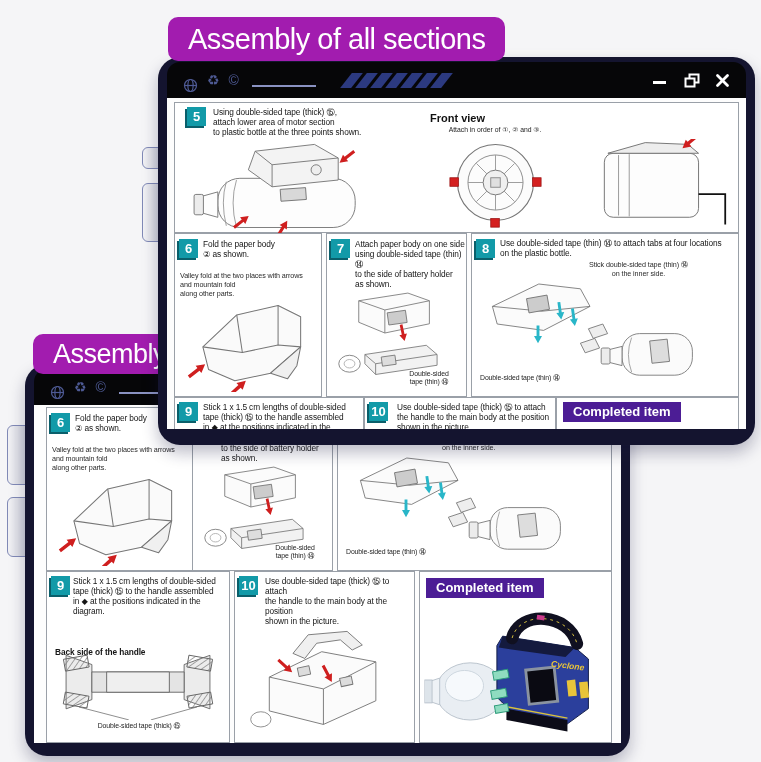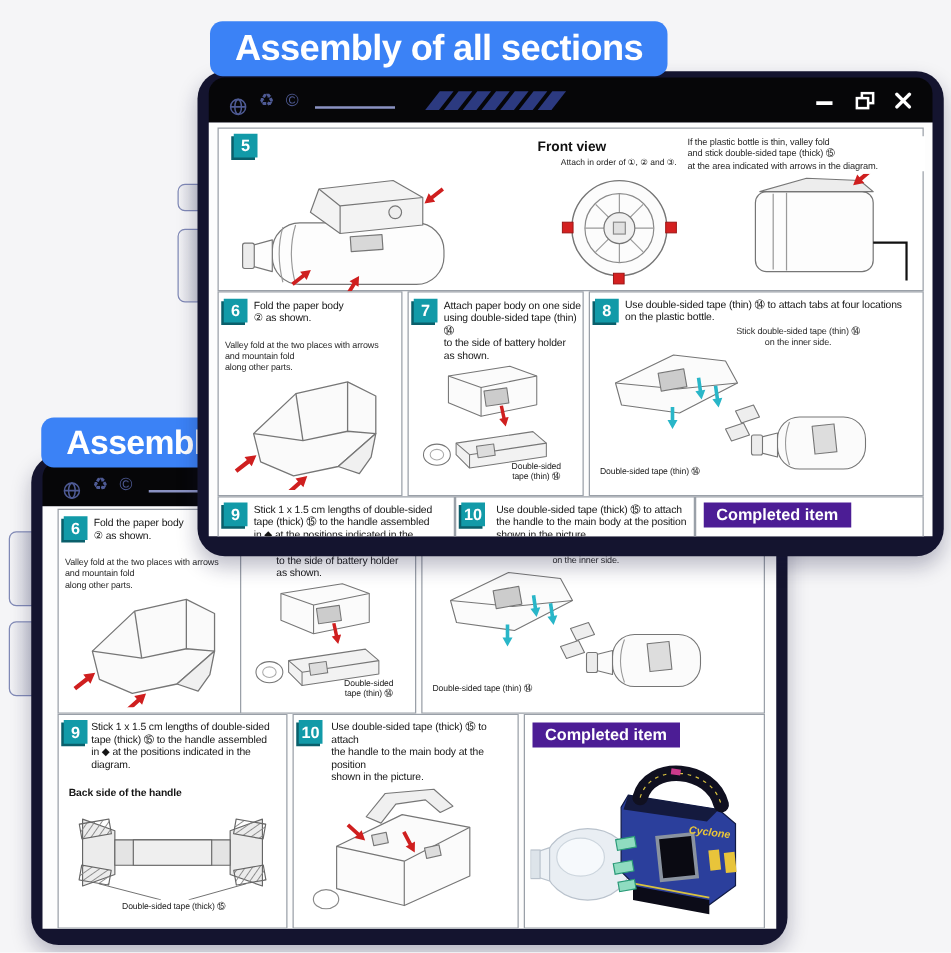--- a/index.html
+++ b/index.html
@@ -2,21 +2,21 @@
 <html><head>
 <meta charset="utf-8">
 <style>
   html,body{margin:0;padding:0;}
   body{font-family:"Liberation Sans",sans-serif;}
   #stage{position:relative;width:761px;height:762px;background:#f5f5f7;overflow:hidden;}
 
   .win{position:absolute;background:#14142f;border-radius:22px;box-shadow:0 8px 16px rgba(20,20,60,.28);}
   .chrome{position:absolute;left:9px;right:9px;top:5px;height:36px;background:#060608;border-radius:13px 13px 0 0;display:flex;align-items:center;padding:0 16px;box-sizing:border-box;}
   .content{position:absolute;left:9px;right:9px;top:41px;background:#fdfdfd;overflow:hidden;}
-  .plate{position:absolute;background:#3b82f6;border-radius:10px;color:#fff;font-weight:bold;white-space:nowrap;letter-spacing:-.5px;z-index:5;}
+  .plate{position:absolute;background:#a21caf;border-radius:10px;color:#fff;font-weight:normal;white-space:nowrap;letter-spacing:-.5px;z-index:5;}
 
   .ci{color:#4e5a94;font-size:14px;line-height:36px;margin-right:9px;}
   .uline{width:64px;height:2px;background:#8a92c2;margin:12px 0 0 4px;}
   .slashes{display:flex;margin-left:30px;}
   .slashes i{display:block;width:11px;height:15px;background:#2c3a80;margin-right:4px;transform:skewX(-38deg);}
   .winbtns{margin-left:auto;display:flex;align-items:center;}
   .minbar{width:13px;height:3px;background:#fff;margin-right:18px;margin-top:4px;}
 
   .panel{position:absolute;border:1px solid #9aa0a8;background:#fff;box-sizing:border-box;}
   .badge{position:absolute;min-width:19px;height:19px;padding:0 2px;background:#129aa8;color:#fff;font-weight:bold;font-size:13px;text-align:center;line-height:19px;box-shadow:-2px 2px 0 #0a5f6b;box-sizing:border-box;}
@@ -266,21 +266,21 @@
           </svg>
         <div class="lbl" style="left:8px;top:140px;width:120px;">Double-sided tape (thin) ⑭</div>
       </div>
 
       <div class="panel" style="left:12px;top:166px;width:184px;height:172px;">
         <div class="badge" style="left:4px;top:4px;">9</div>
         <div class="h" style="left:26px;top:5px;width:154px;">Stick 1 x 1.5 cm lengths of double-sided
 tape (thick) ⑮ to the handle assembled
 in ◆ at the positions indicated in the
 diagram.</div>
-        <div class="h bold" style="left:8px;top:58px;width:160px;">Back side of the handle</div>
+        <div class="h bold" style="left:8px;top:76px;width:160px;">Back side of the handle</div>
         <svg class="dg" viewBox="0 0 180 80" style="left:8px;top:74px;width:166px;height:74px;">
             <use href="#d-handle"></use>
           </svg>
         <div class="lbl" style="left:26px;top:150px;width:132px;text-align:center;">Double-sided tape (thick) ⑮</div>
       </div>
       <div class="panel" style="left:200px;top:166px;width:181px;height:172px;">
         <div class="badge" style="left:4px;top:4px;">10</div>
         <div class="h" style="left:30px;top:5px;width:148px;">Use double-sided tape (thick) ⑮ to attach
 the handle to the main body at the position
 shown in the picture.</div>
@@ -333,32 +333,32 @@
               <line x1="2.5" y1="2.5" x2="12.5" y2="12.5"></line>
               <line x1="12.5" y1="2.5" x2="2.5" y2="12.5"></line>
             </g>
         </svg>
       </div>
     </div>
     <div class="content" style="height:331px;">
 
       <div class="panel" style="left:7px;top:4px;width:565px;height:131px;">
         <div class="badge" style="left:12px;top:4px;">5</div>
+        <div class="h" style="left:38px;top:5px;width:205px;">Using double-sided tape (thick) ⑮,
+attach lower area of motor section
+to plastic bottle at the three points shown.</div>
         <svg class="dg" viewBox="0 0 230 112" style="left:14px;top:38px;width:195px;height:95px;">
             <use href="#d-bmotor"></use>
           </svg>
         <div class="fvtitle" style="left:255px;top:9px;width:130px;">Front view</div>
         <div class="fvsub" style="left:243px;top:23px;width:154px;">Attach in order of ①, ② and ③.</div>
         <svg class="dg" viewBox="0 0 100 100" style="left:273px;top:32px;width:95px;height:95px;">
             <use href="#d-fan"></use>
           </svg>
         <div class="n" style="left:375px;top:6px;width:190px;font-size:7.4px;"></div>
-        <div class="n" style="left:375px;top:6px;width:190px;font-size:7.4px;background:#fff;">If the plastic bottle is thin, valley fold
-and stick double-sided tape (thick) ⑮
-at the area indicated with arrows in the diagram.</div>
         <svg class="dg" viewBox="0 0 180 100" style="left:392px;top:36px;width:160px;height:89px;">
             <use href="#d-flap"></use>
           </svg>
       </div>
 
       <div class="panel" style="left:7px;top:135px;width:148px;height:164px;">
         <div class="badge" style="left:4px;top:5px;">6</div>
         <div class="h" style="left:28px;top:6px;width:112px;">Fold the paper body
 ② as shown.</div>
         <div class="n" style="left:5px;top:37px;width:138px;">Valley fold at the two places with arrows

